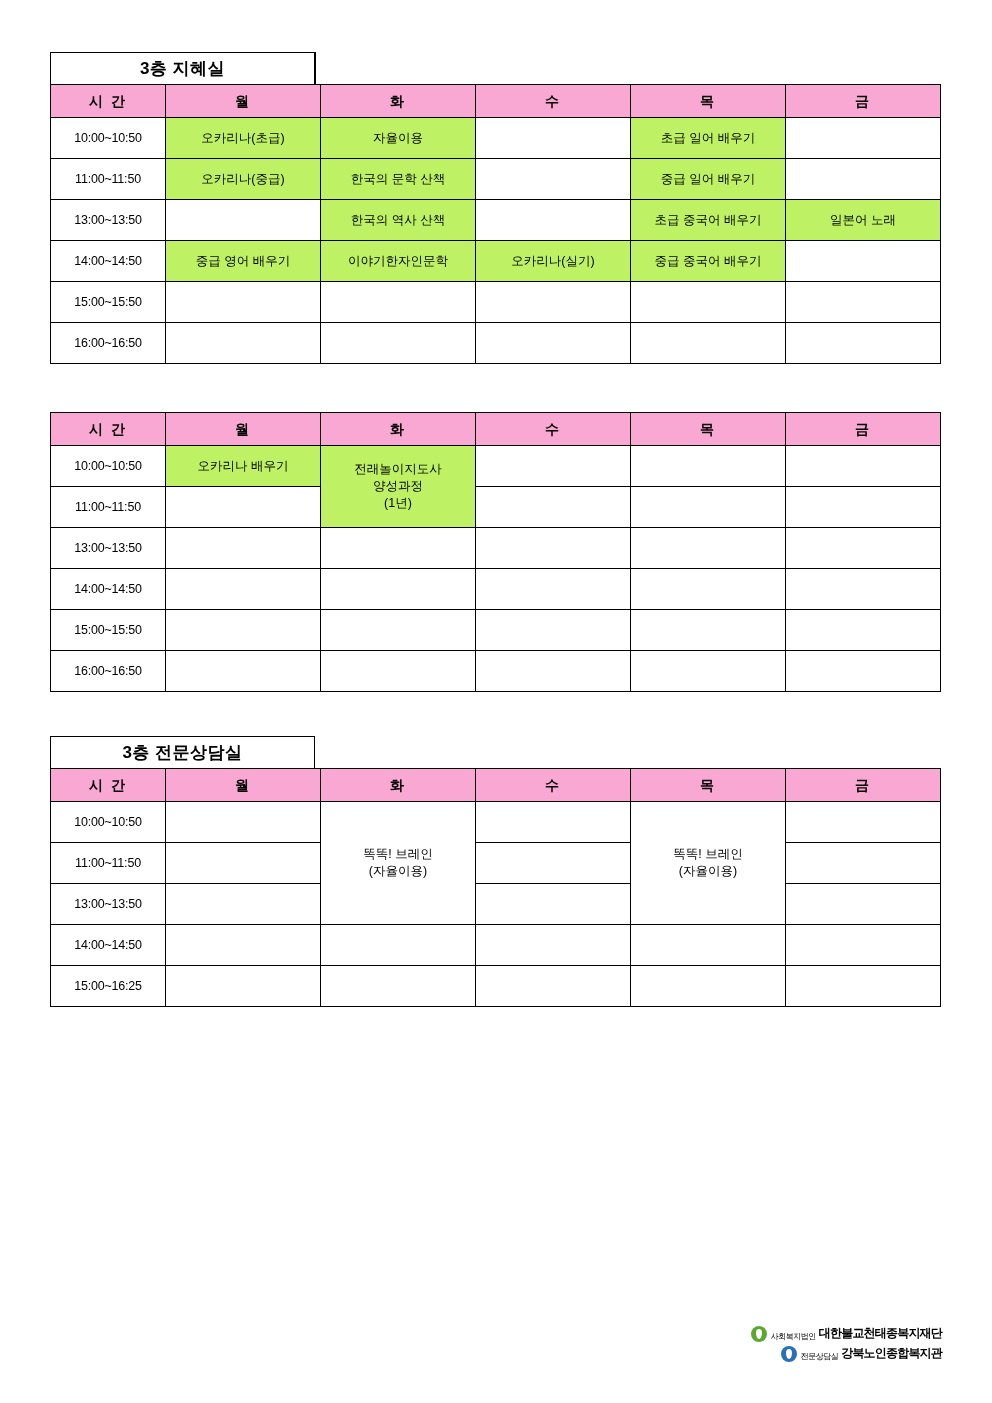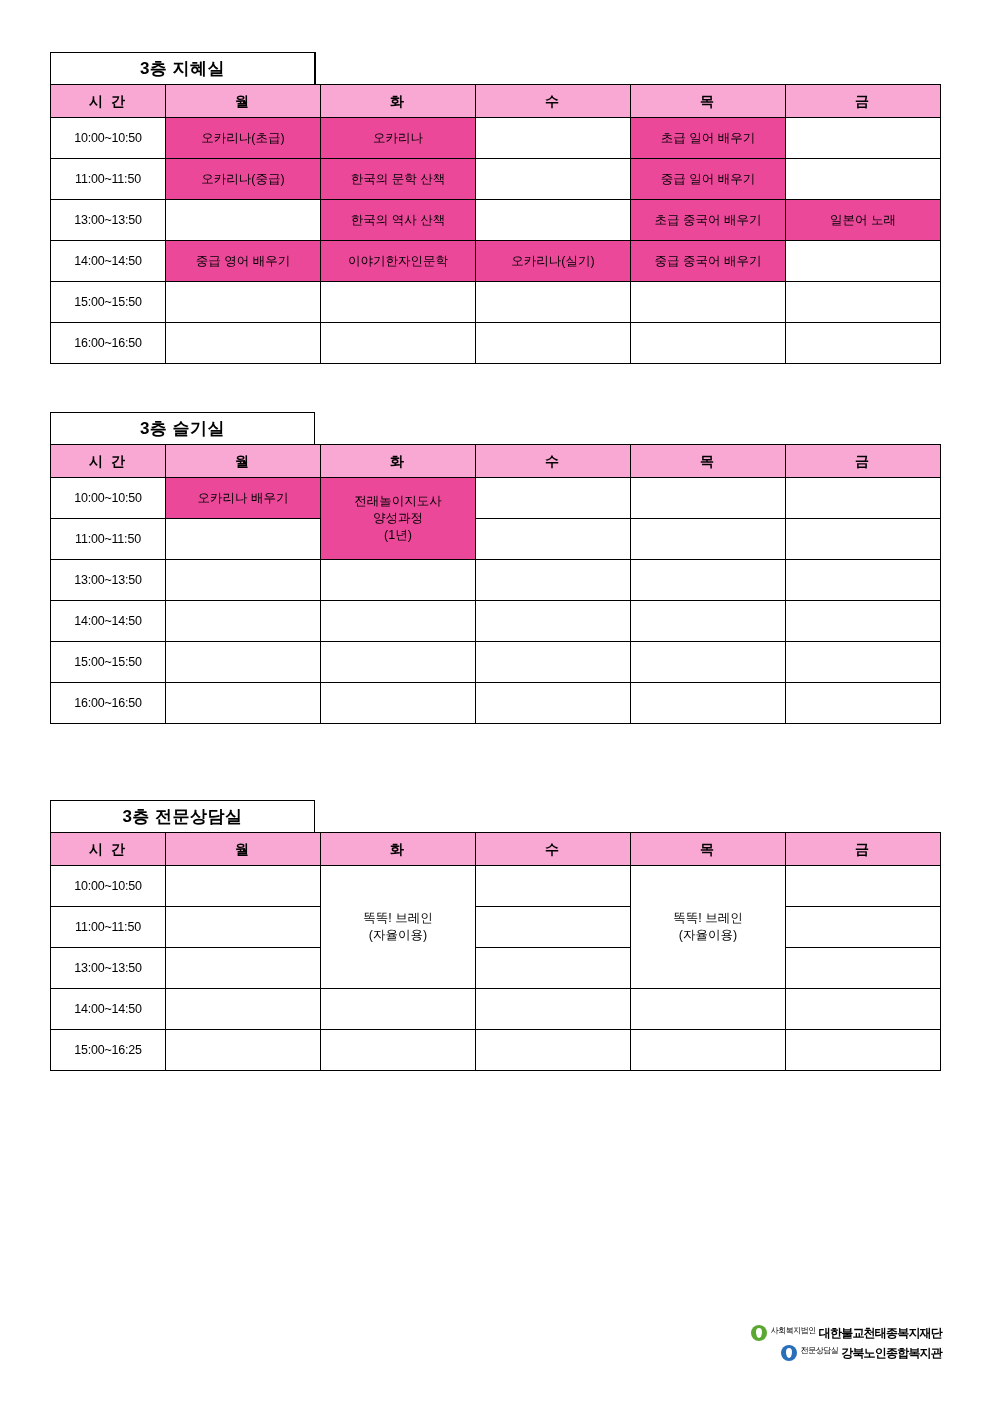--- a/index.html
+++ b/index.html
@@ -71,35 +71,35 @@
     letter-spacing: 2px;
   }
   table.sched tbody td {
     height: 41px;
   }
   td.timecol {
     font-size: 12.5px;
     letter-spacing: -0.2px;
   }
   td.pink {
-    background: #ec4899;
+    background: #bef264;
   }
   .col-time { width: 115px; }
   .col-day  { width: 155px; }
 
   
   .footer {
     position: absolute;
     left: 712px;
     top: 1325px;
     width: 230px;
   }
   .logo-line {
     display: flex;
-    align-items: flex-start;
+    align-items: flex-end;
     justify-content: flex-end;
     margin-bottom: 3px;
     white-space: nowrap;
   }
   .logo-mark {
     width: 16px; height: 16px;
     border-radius: 50%;
     margin-right: 4px;
     flex: none;
     position: relative;
@@ -152,21 +152,21 @@
           <th>화</th>
           <th>수</th>
           <th>목</th>
           <th>금</th>
         </tr>
       </thead>
       <tbody>
           <tr>
             <td class="timecol">10:00~10:50</td>
             <td class="pink">오카리나(초급)</td>
-            <td class="pink">오카리나</td>
+            <td class="pink">자율이용</td>
             <td></td>
             <td class="pink">초급 일어 배우기</td>
             <td></td>
           </tr>
           <tr>
             <td class="timecol">11:00~11:50</td>
             <td class="pink">오카리나(중급)</td>
             <td class="pink">한국의 문학 산책</td>
             <td></td>
             <td class="pink">중급 일어 배우기</td>
@@ -202,23 +202,20 @@
             <td></td>
             <td></td>
             <td></td>
             <td></td>
           </tr>
         </tbody>
     </table>
   </div>
 
   <div class="block" style="top:412px;">
-    <div class="title-row">
-      <div class="title-cell wide">3층 슬기실</div>
-    </div>
     <table class="sched">
       <colgroup>
         <col class="col-time">
           <col class="col-day">
           <col class="col-day">
           <col class="col-day">
           <col class="col-day">
           <col class="col-day">
       </colgroup>
       <thead>
@@ -276,21 +273,21 @@
             <td></td>
             <td></td>
             <td></td>
             <td></td>
             <td></td>
           </tr>
         </tbody>
     </table>
   </div>
 
-  <div class="block" style="top:800px;">
+  <div class="block" style="top:736px;">
     <div class="title-row">
       <div class="title-cell wide">3층 전문상담실</div>
     </div>
     <table class="sched">
       <colgroup>
         <col class="col-time">
           <col class="col-day">
           <col class="col-day">
           <col class="col-day">
           <col class="col-day">

